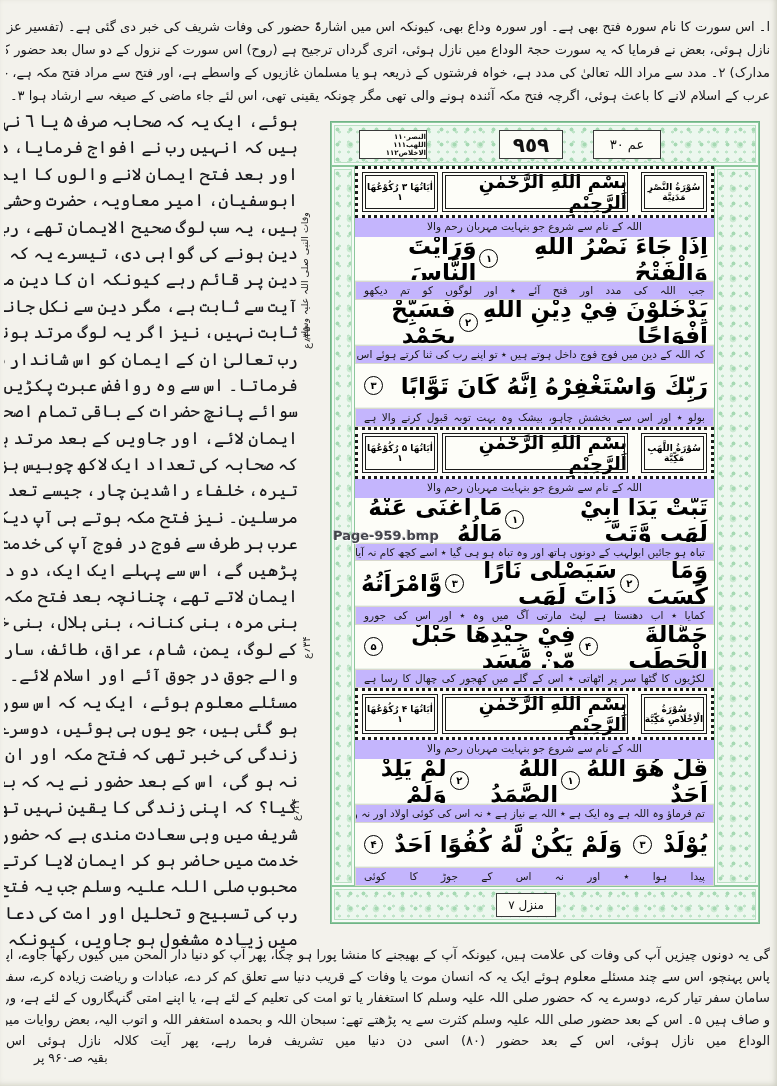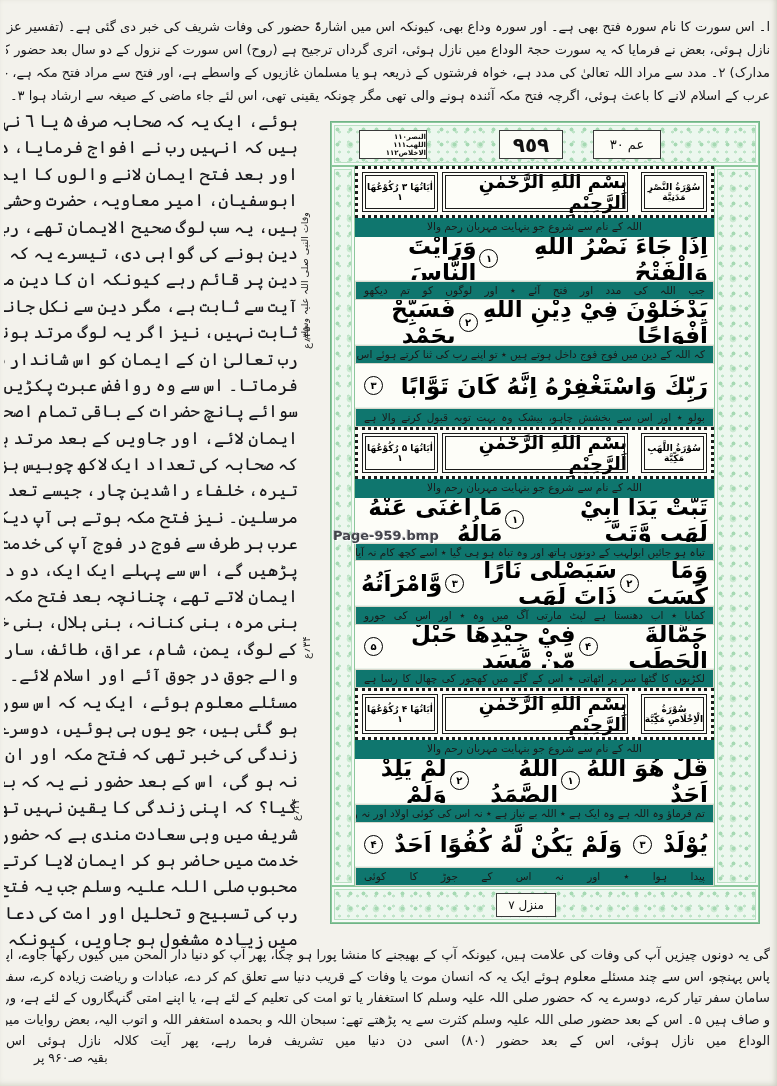--- a/index.html
+++ b/index.html
@@ -65,21 +65,21 @@
   .metabox{width:72px;font-size:9px;font-weight:bold;text-align:center;line-height:1.15;padding:1px;}
 
   .arabic-row{height:44px;display:flex;align-items:center;justify-content:space-between;
               padding:0 6px;font-size:23px;font-weight:bold;color:#000;direction:rtl;
               border-bottom:1px solid #eaf2ea;overflow:hidden;}
   .ayah-num{display:inline-flex;width:17px;height:17px;border:1.5px solid #000;border-radius:50%;
             font-size:10px;font-weight:bold;align-items:center;justify-content:center;flex:0 0 auto;
             margin:0 3px;}
   .urdu-row{height:19px;line-height:17px;font-size:10.5px;color:#1a1a1a;direction:rtl;
             text-align:justify;text-align-last:justify;padding:0 8px;white-space:nowrap;
-            overflow:hidden;box-sizing:border-box;border:1px solid #d9d9cd;background:#0f766e;}
+            overflow:hidden;box-sizing:border-box;border:1px solid #d9d9cd;background:#c4b5fd;}
   .urdu-row.bis{border:none;text-align:center;text-align-last:center;}
 
   
   .file-overlay{position:absolute;left:333px;top:528px;font-size:13px;font-weight:bold;
                 color:#44444c;letter-spacing:0;direction:ltr;
                 text-shadow:1px 1px 0 rgba(255,255,255,.85), -1px -1px 0 rgba(110,110,130,.35);}
 </style>
 </head>
 <body>
 

